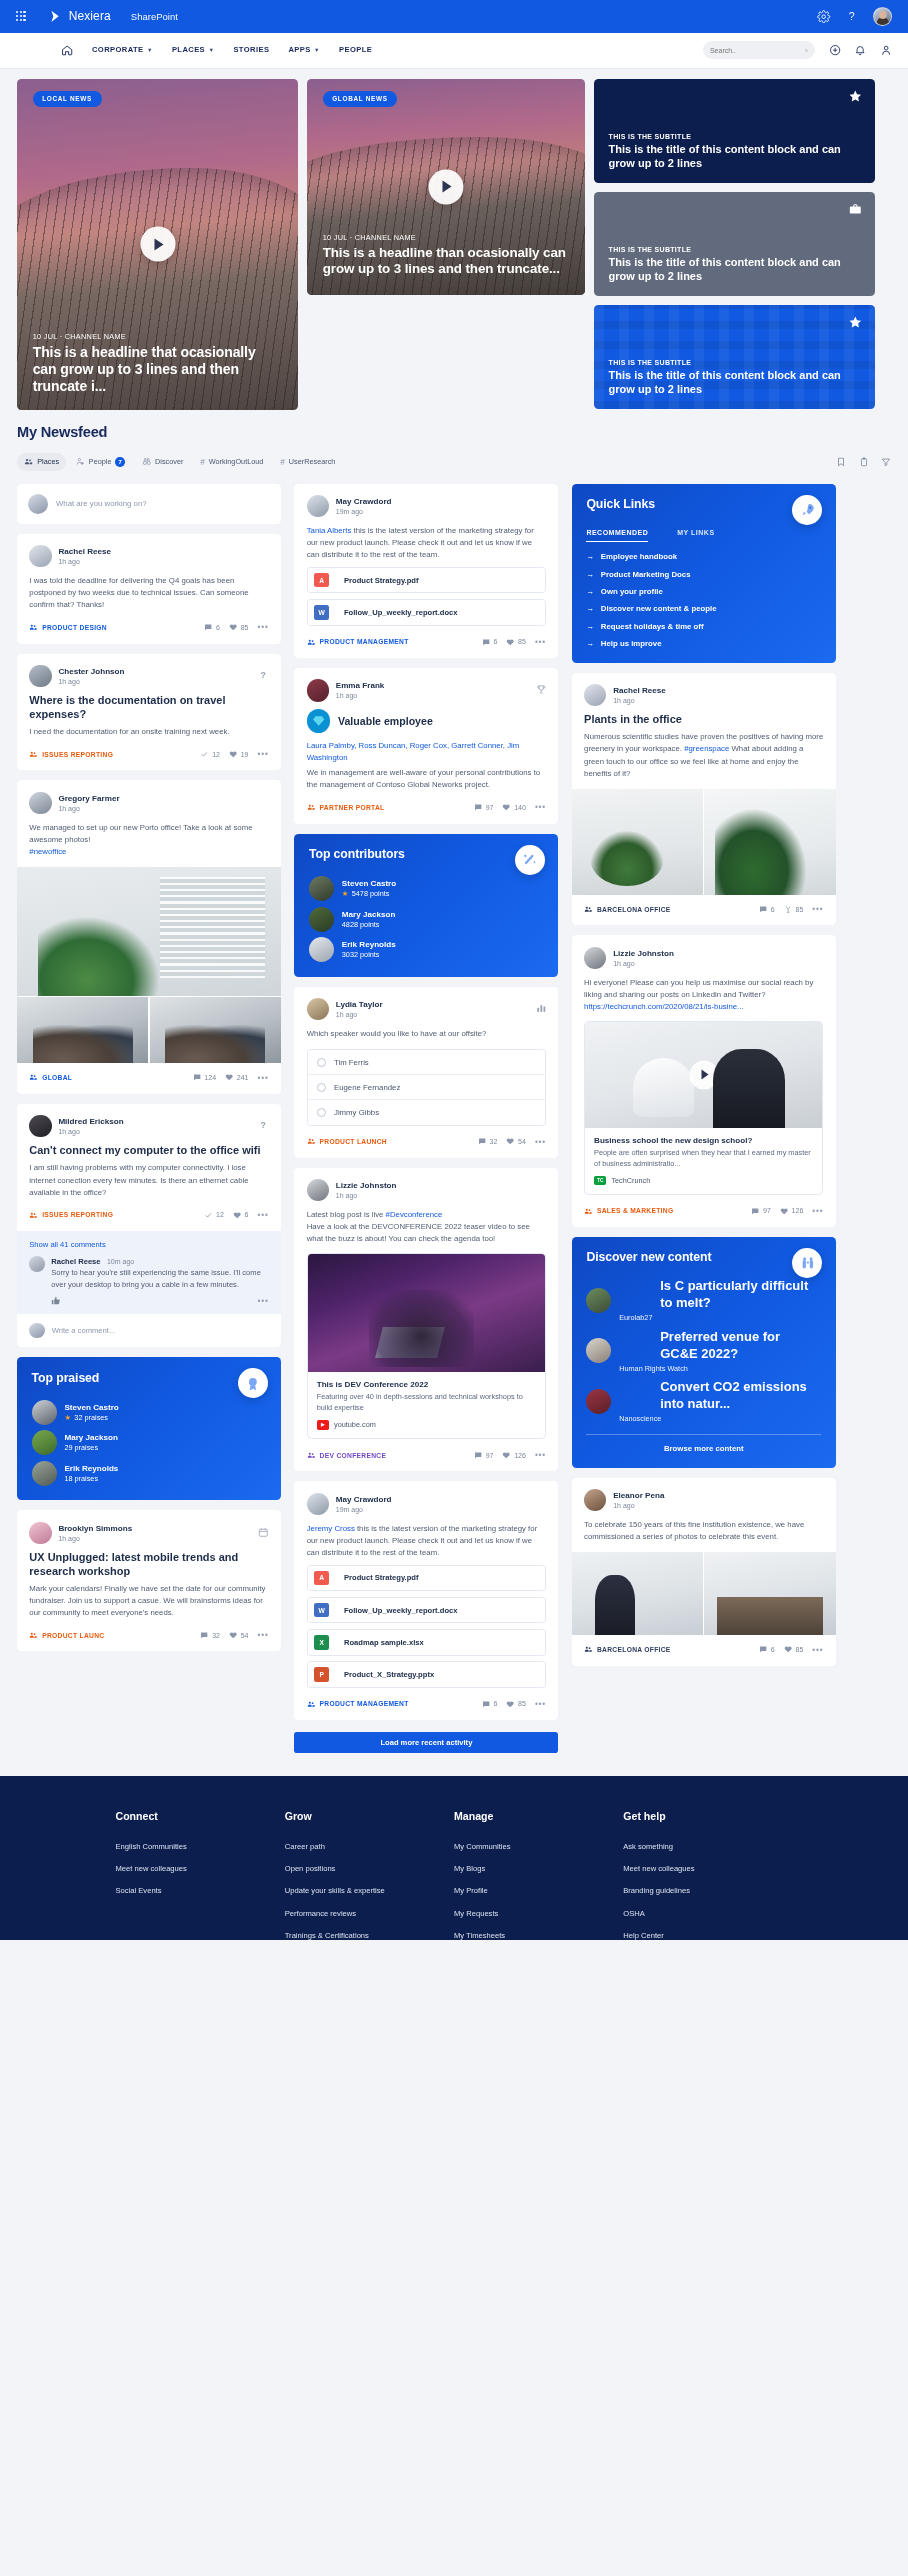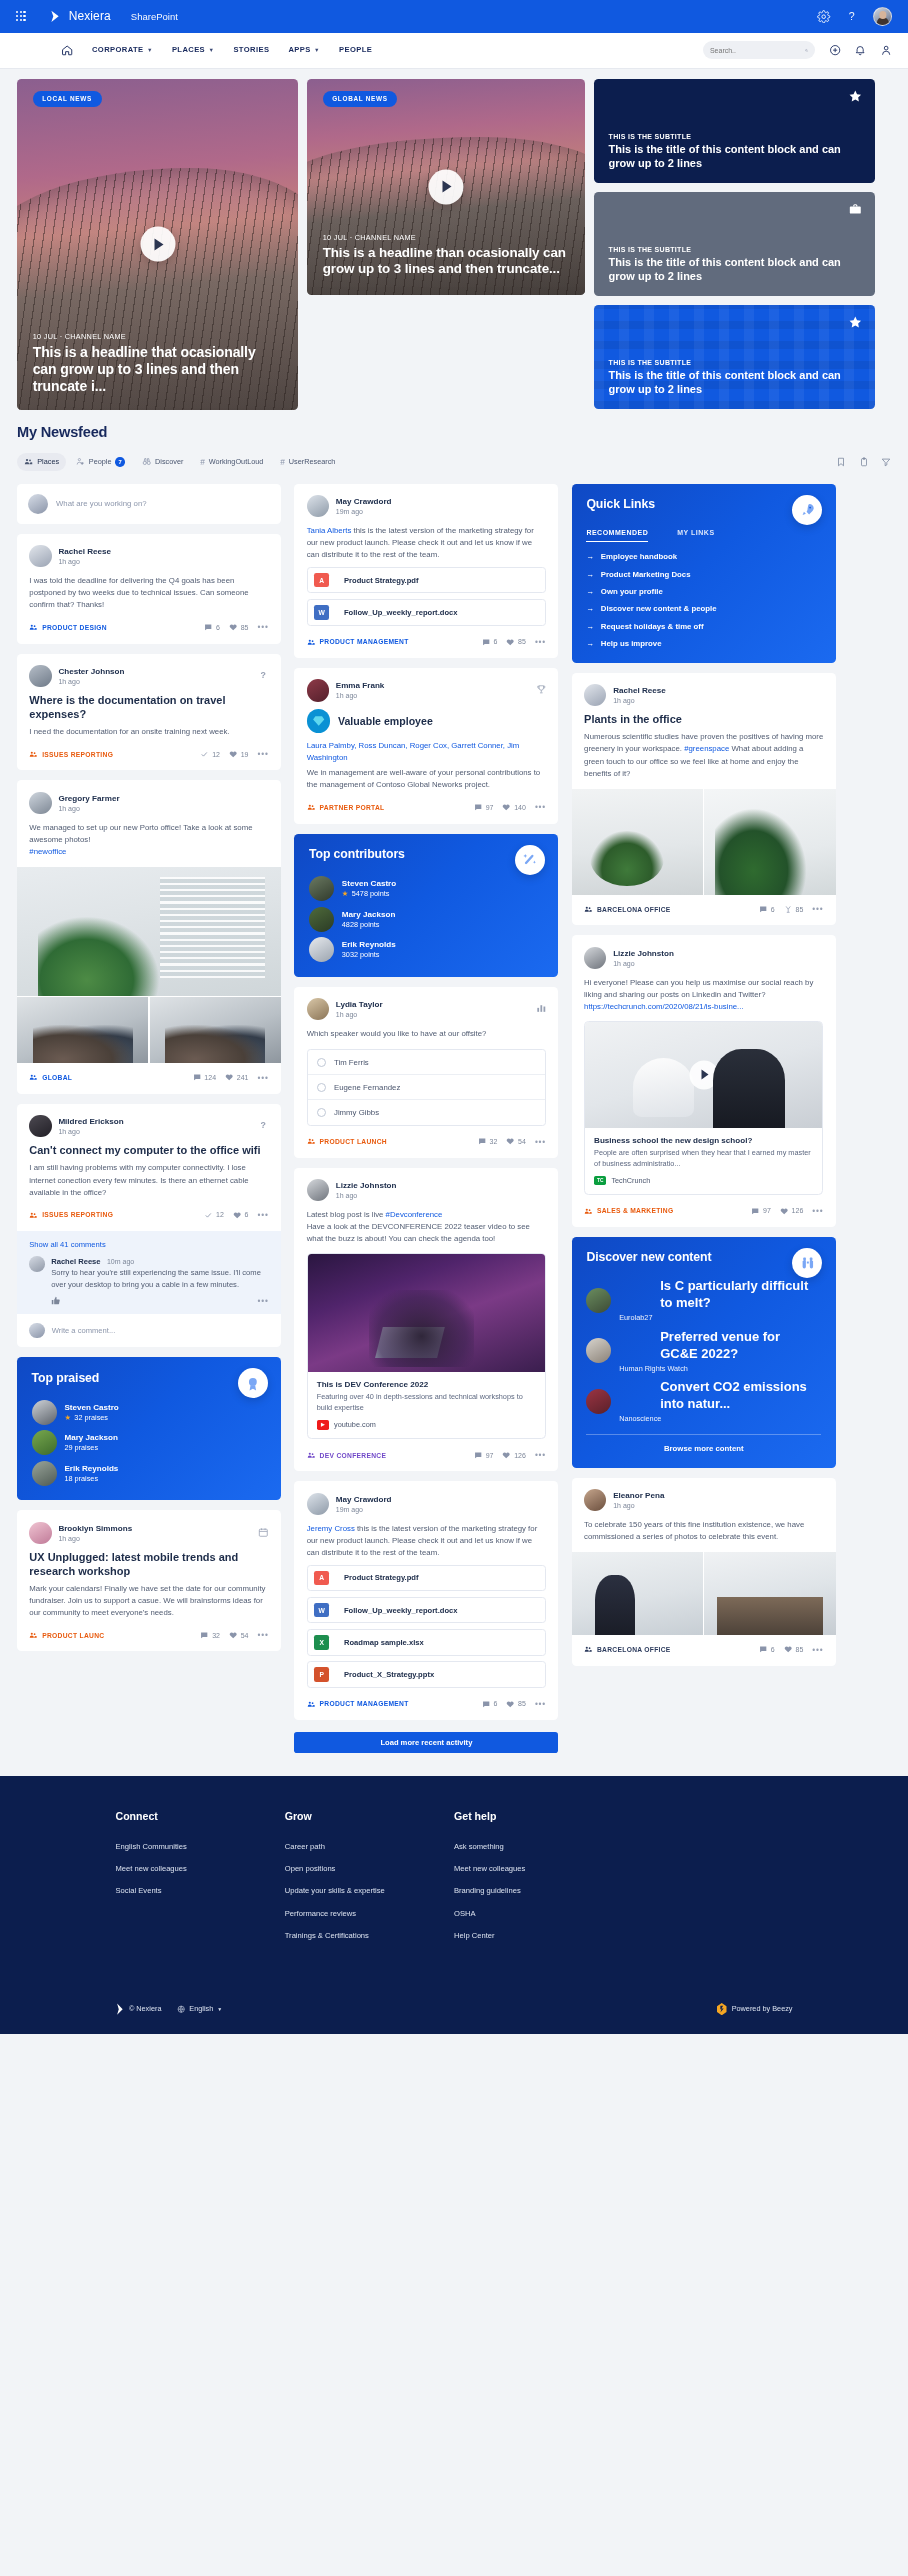--- a/index.html
+++ b/index.html
@@ -1373,47 +1373,34 @@
       <div class="fcol-h">Grow</div>
       <ul>
         <li><a>Career path</a></li>
         <li><a>Open positions</a></li>
         <li><a>Update your skills &amp; expertise</a></li>
         <li><a>Performance reviews</a></li>
         <li><a>Trainings &amp; Certifications</a></li>
       </ul>
     </div>
     <div class="fcol">
+      <div class="fcol-h">Manage</div>
+      <ul>
+        <li><a>My Communities</a></li>
+        <li><a>My Blogs</a></li>
+        <li><a>My Profile</a></li>
+        <li><a>My Requests</a></li>
+        <li><a>My Timesheets</a></li>
+      </ul>
+    </div>
+    <div class="fcol">
       <div class="fcol-h">Get help</div>
       <ul>
         <li><a>Ask something</a></li>
         <li><a>Meet new colleagues</a></li>
         <li><a>Branding guidelines</a></li>
         <li><a>OSHA</a></li>
         <li><a>Help Center</a></li>
       </ul>
     </div>
   </div>
-  <div class="footer-bot">
-    <div class="fb-left">
-      <svg width="7.8" height="12.3" viewBox="0 0 14 22">
-        <path d="M2 1 L12 11 L2 21 L5 11 Z" fill="#ffffff"></path>
-      </svg>
-      <span>© Nexiera</span>
-      <span class="fb-lang">
-        <svg width="8.4" height="8.4" viewBox="0 0 24 24" fill="none" stroke="#dbe2ef" stroke-width="1.6">
-          <circle cx="12" cy="12" r="9"></circle>
-            <path d="M3 12h18M12 3a15 15 0 0 1 0 18 15 15 0 0 1 0-18"></path>
-        </svg>
-        <span>English</span>
-        <span style="font-size:5px">▼</span>
-      </span>
-    </div>
-    <div class="fb-right">
-      <svg class="beezy-mark" viewBox="0 0 17 22">
-        <path d="M8.5 0 17 6v10l-8.5 6L0 16V6z" fill="#f5a623"></path>
-        <path d="M6 5h5l-3 5h4l-6 7 2-6H6z" fill="#0c1e4e"></path>
-      </svg>
-      <span>Powered by Beezy</span>
-    </div>
-  </div>
 </div>
 
 
 </body></html>

